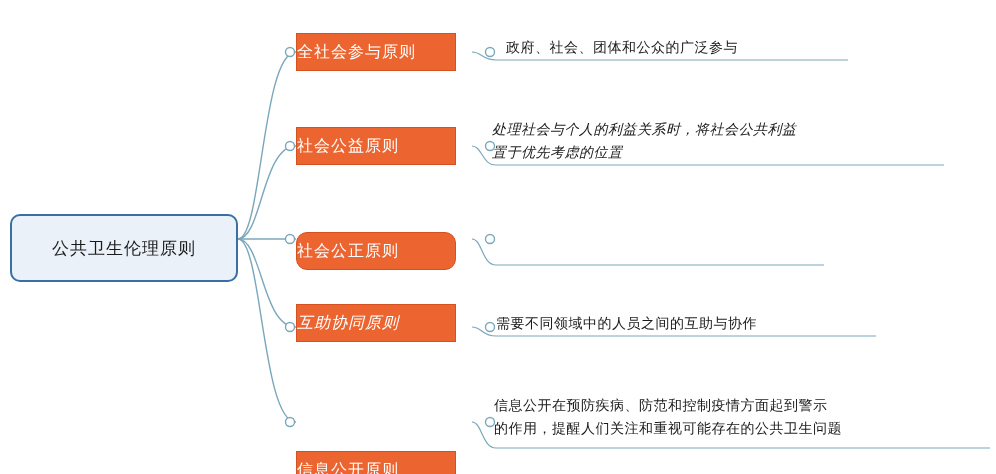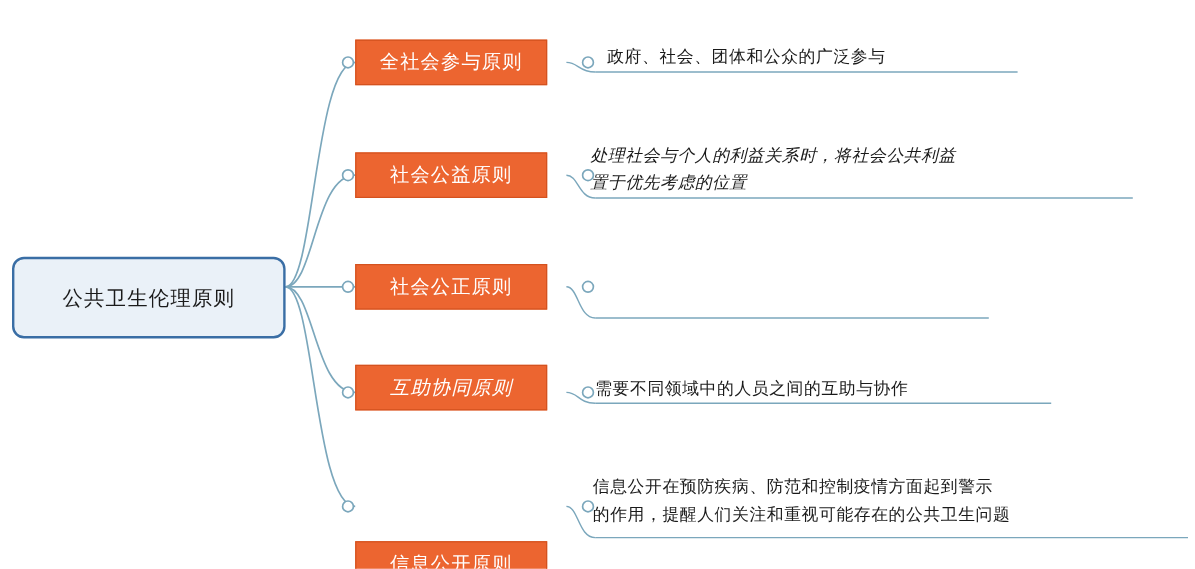--- a/index.html
+++ b/index.html
@@ -43,21 +43,20 @@
     font-size: 17px;
     letter-spacing: 1px;
   }
   .branch-node {
     position: absolute;
     box-sizing: border-box;
     background: #ec6530;
     border: 1px solid #d4521f;
     display: flex;
     align-items: center;
-    justify-content: center;
     color: #ffffff;
     font-size: 16px;
     letter-spacing: 1px;
     width: 160px;
     height: 38px;
   }
   .leaf-text {
     position: absolute;
     color: #1a1a1a;
     font-size: 14px;
@@ -112,21 +111,21 @@
     <span>全社会参与原则</span>
   </div>
   <div class="leaf-text" style="left:506px; top:36px; width:480px;">政府、社会、团体和公众的广泛参与</div>
 
   <div class="branch-node" style="left:296px; top:127px;">
     <span>社会公益原则</span>
   </div>
   <div class="leaf-text" style="left:492px; top:118px; width:500px;font-style:italic;">处理社会与个人的利益关系时，将社会公共利益
 置于优先考虑的位置</div>
 
-  <div class="branch-node" style="left:296px; top:220px;">
+  <div class="branch-node" style="left:296px; top:232px;border-radius:11px;">
     <span>社会公正原则</span>
   </div>
 
   <div class="branch-node" style="left:296px; top:304px;font-style:italic;">
     <span>互助协同原则</span>
   </div>
   <div class="leaf-text" style="left:496px; top:312px; width:480px;">需要不同领域中的人员之间的互助与协作</div>
 
   <div class="branch-node" style="left:296px; top:403px;margin-top:48px;">
     <span>信息公开原则</span>

